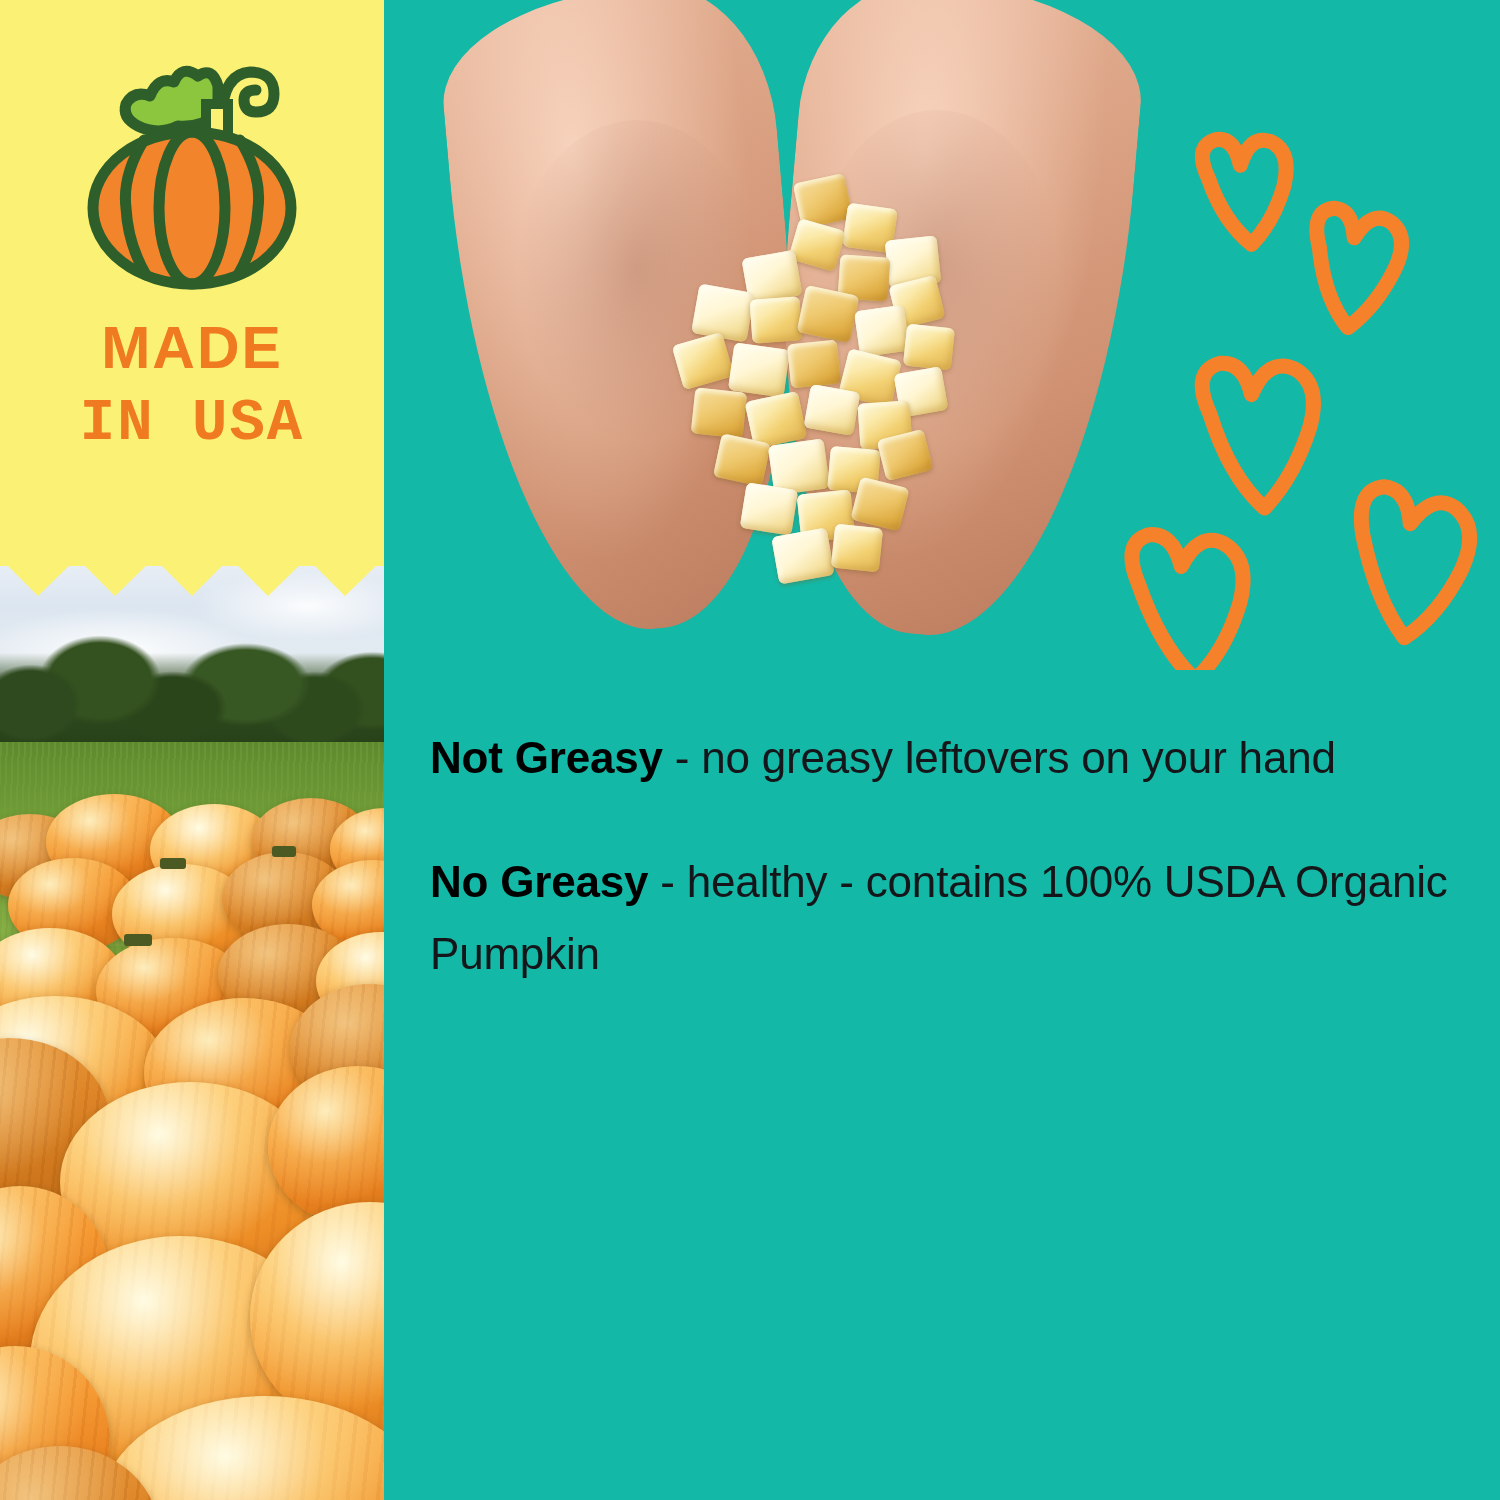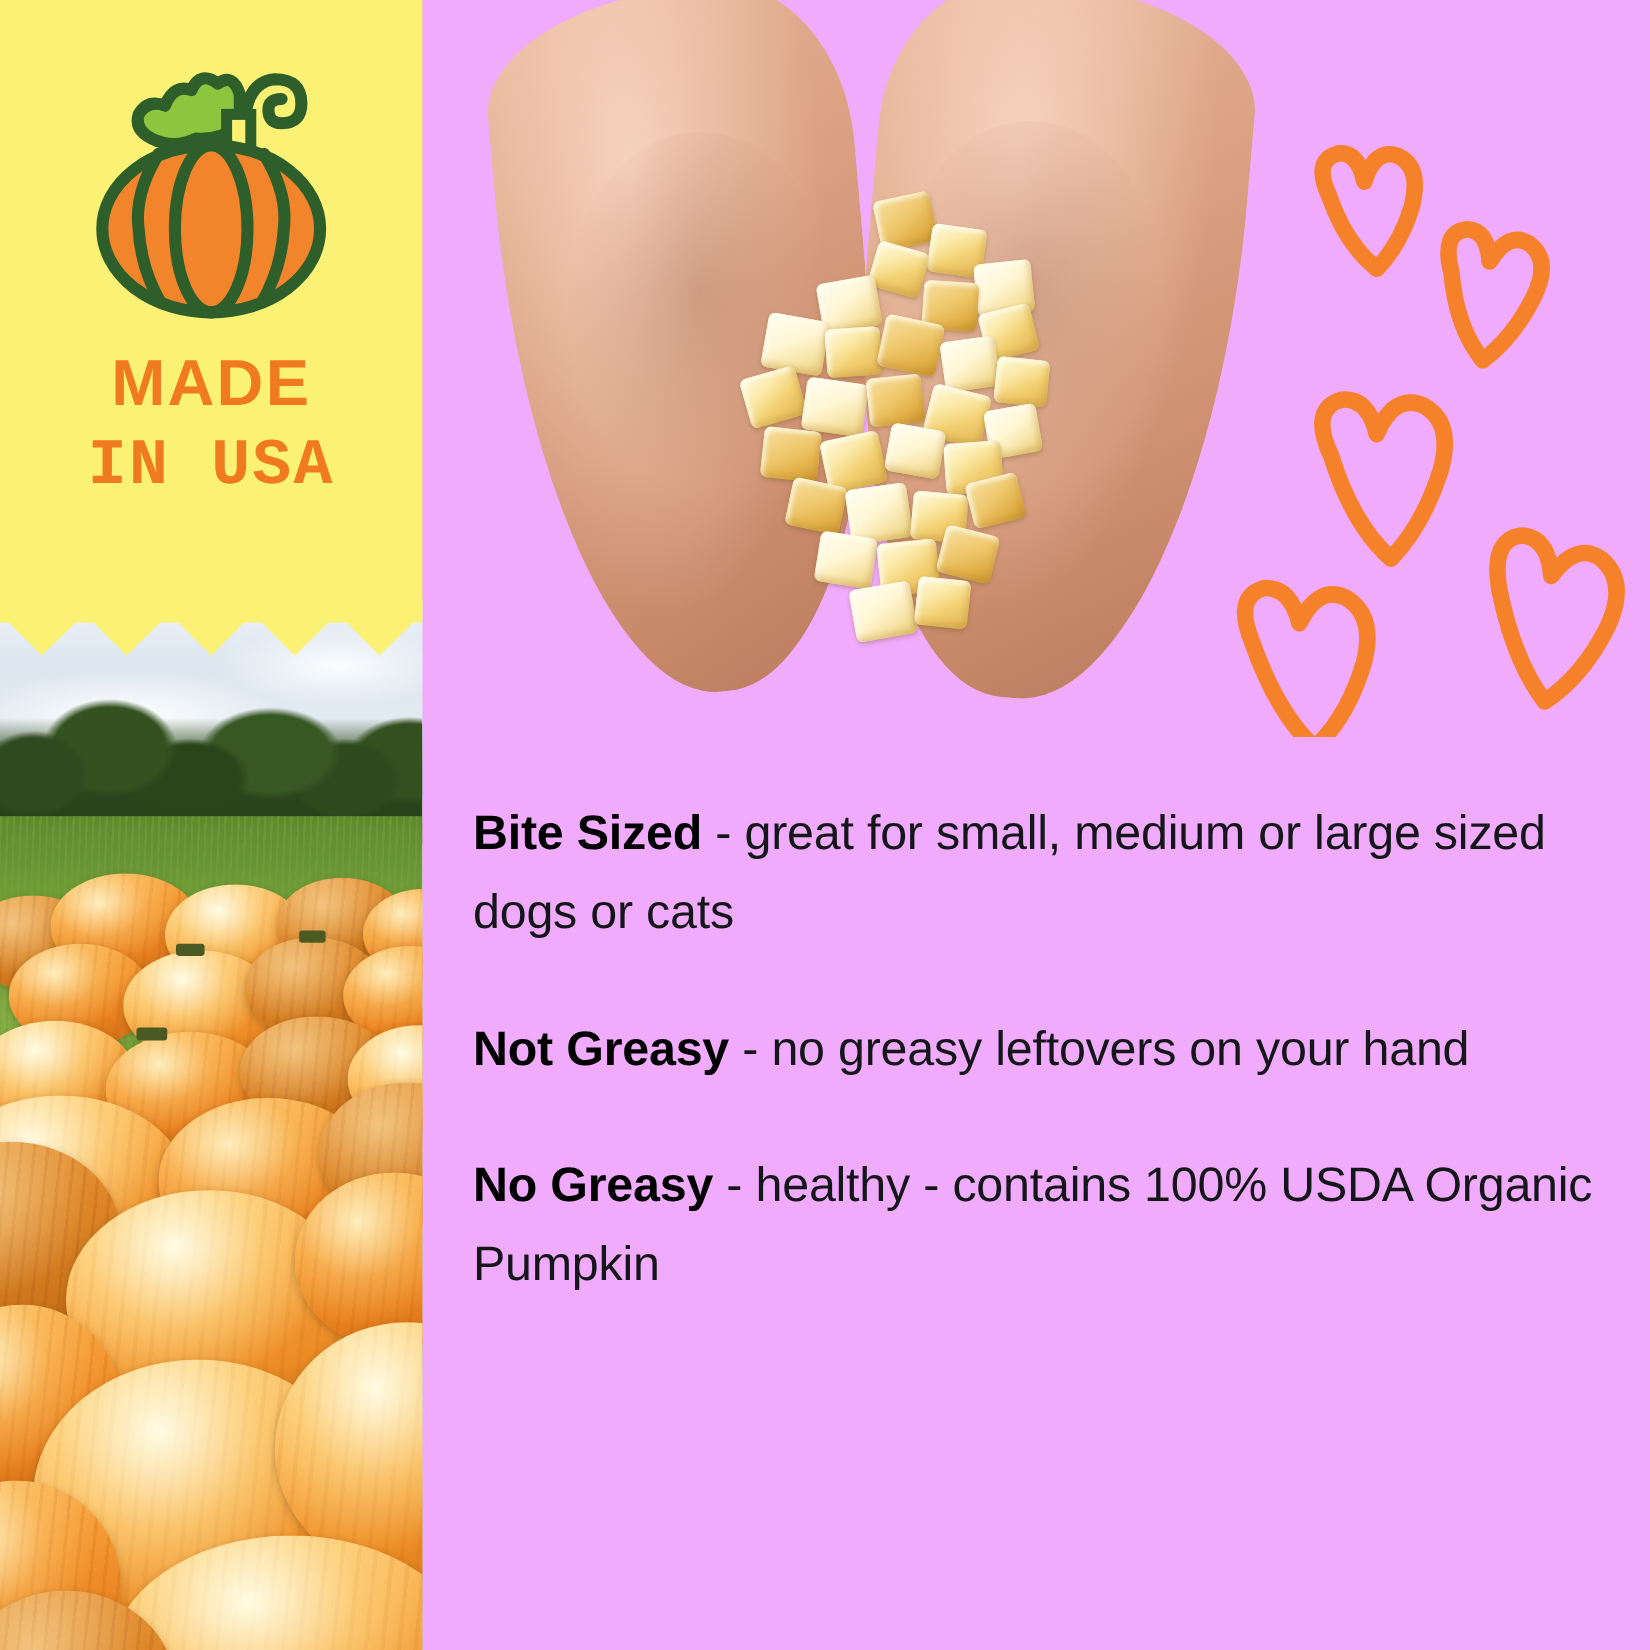--- a/index.html
+++ b/index.html
@@ -7,21 +7,21 @@
   html, body {
     width:1500px; height:1500px;
     overflow:hidden;
     background:#FDFBE8;
     font-family:"Liberation Sans", sans-serif;
   }
 
   #page {
     position:relative;
     width:1500px; height:1500px;
-    background:#f0abfc;
+    background:#14b8a6;
   }
 
   
   #left-column {
     position:absolute;
     left:0; top:0;
     width:384px; height:1500px;
   }
 
   
@@ -339,23 +339,20 @@
       <path d="M100 60 Q88 26 112 22 Q130 22 133 50 Q146 20 166 30 Q186 42 174 76 Q160 110 136 130 Q110 104 100 60 Z" transform="translate(-10,5) rotate(-6 133 76)"></path>
       <path d="M198 140 Q186 104 210 100 Q228 100 232 128 Q248 98 268 110 Q288 124 274 158 Q258 196 232 218 Q206 190 198 140 Z" transform="rotate(4 236 159)"></path>
       <path d="M92 300 Q76 256 106 250 Q130 250 135 284 Q154 248 180 262 Q206 280 190 322 Q170 370 138 398 Q106 364 92 300 Z" transform="rotate(-5 141 324)"></path>
       <path d="M240 430 Q228 386 256 380 Q280 380 286 414 Q306 380 330 394 Q356 412 342 454 Q324 502 292 528 Q260 494 240 430 Z" transform="rotate(6 291 454)"></path>
       <path d="M20 470 Q6 428 34 422 Q58 422 64 456 Q84 422 108 436 Q134 454 120 496 Q102 544 70 570 Q38 536 20 470 Z" transform="rotate(-4 70 496)"></path>
     </g>
   </svg>
 
   <div id="feature-list">
 
-    <div class="feature-item">
-      <p class="feature-text"><span class="feature-term">Bite Sized</span><span> - great for small, medium or large sized dogs or cats</span></p>
-    </div>
 
 
     <div class="feature-item">
       <p class="feature-text"><span class="feature-term">Not Greasy</span><span> - no greasy leftovers on your hand</span></p>
     </div>
 
     <div class="feature-item">
       <p class="feature-text"><span class="feature-term">No Greasy</span><span> - healthy - contains 100% USDA Organic Pumpkin</span></p>
     </div>
 

